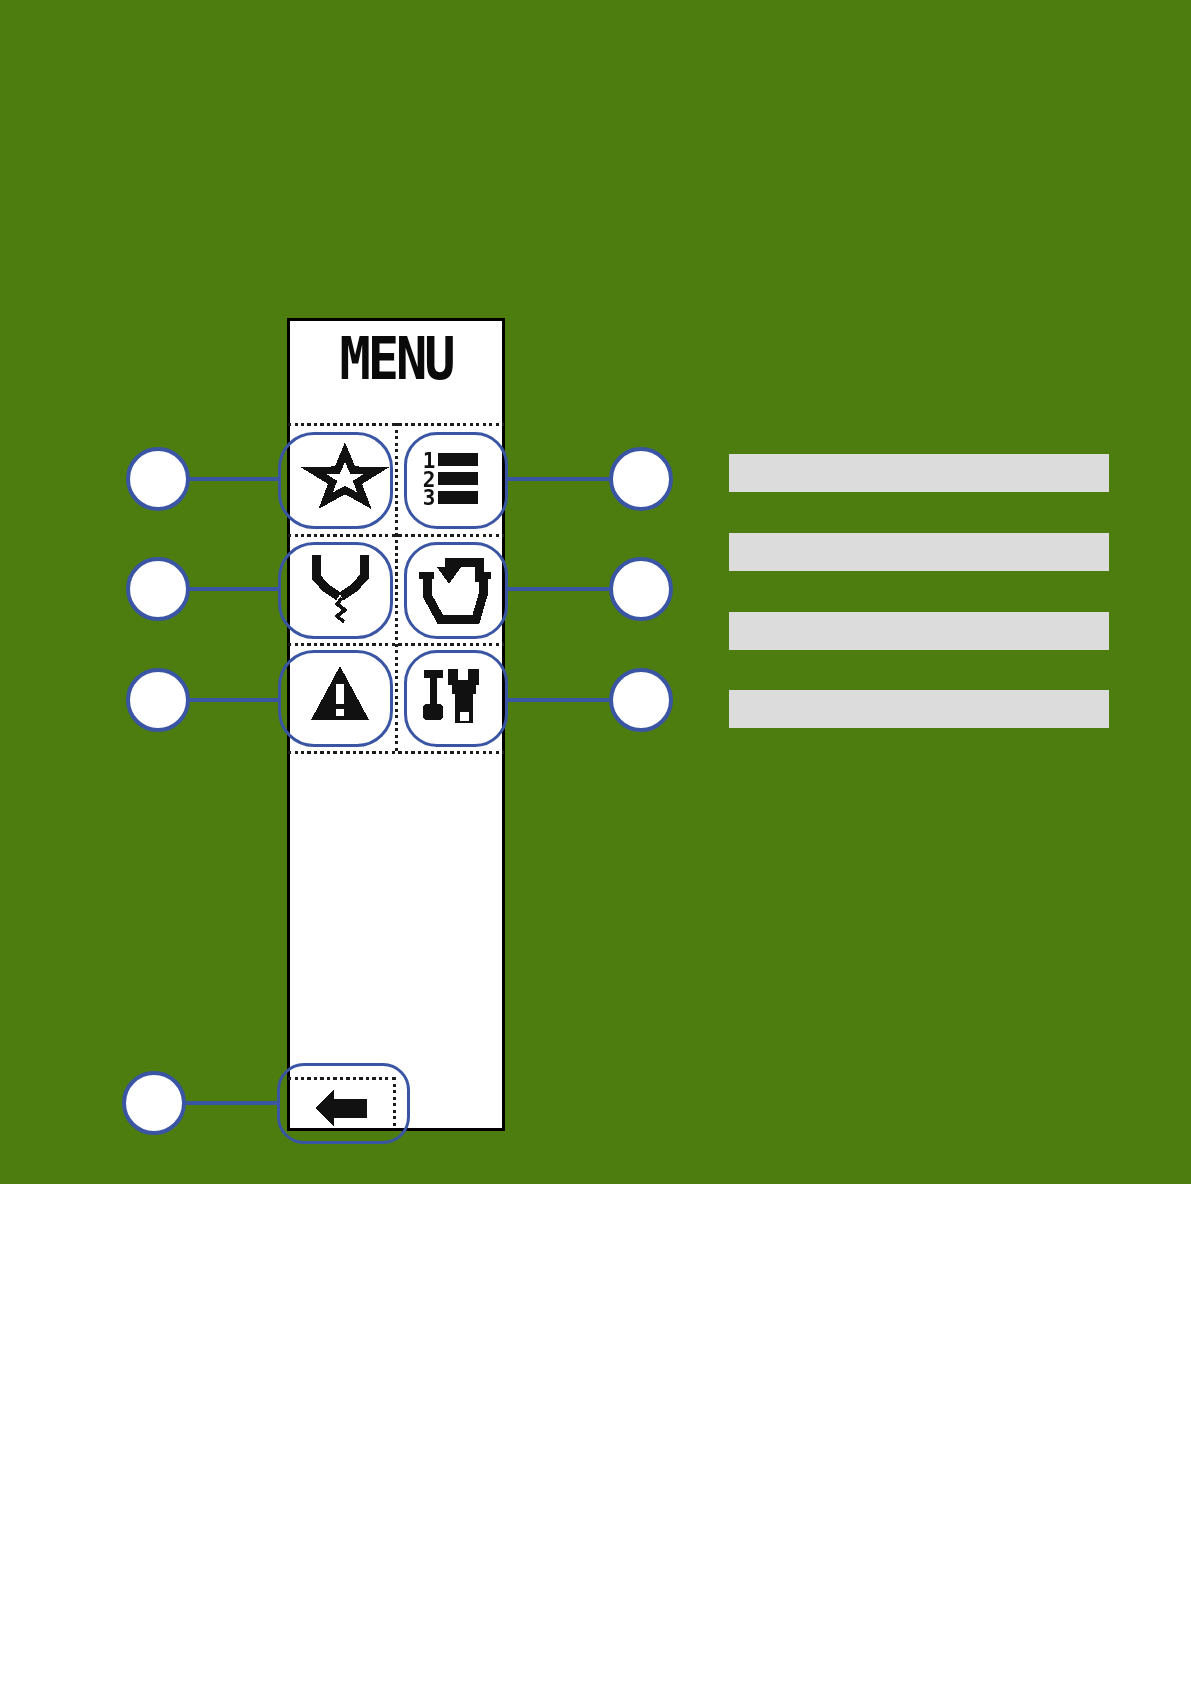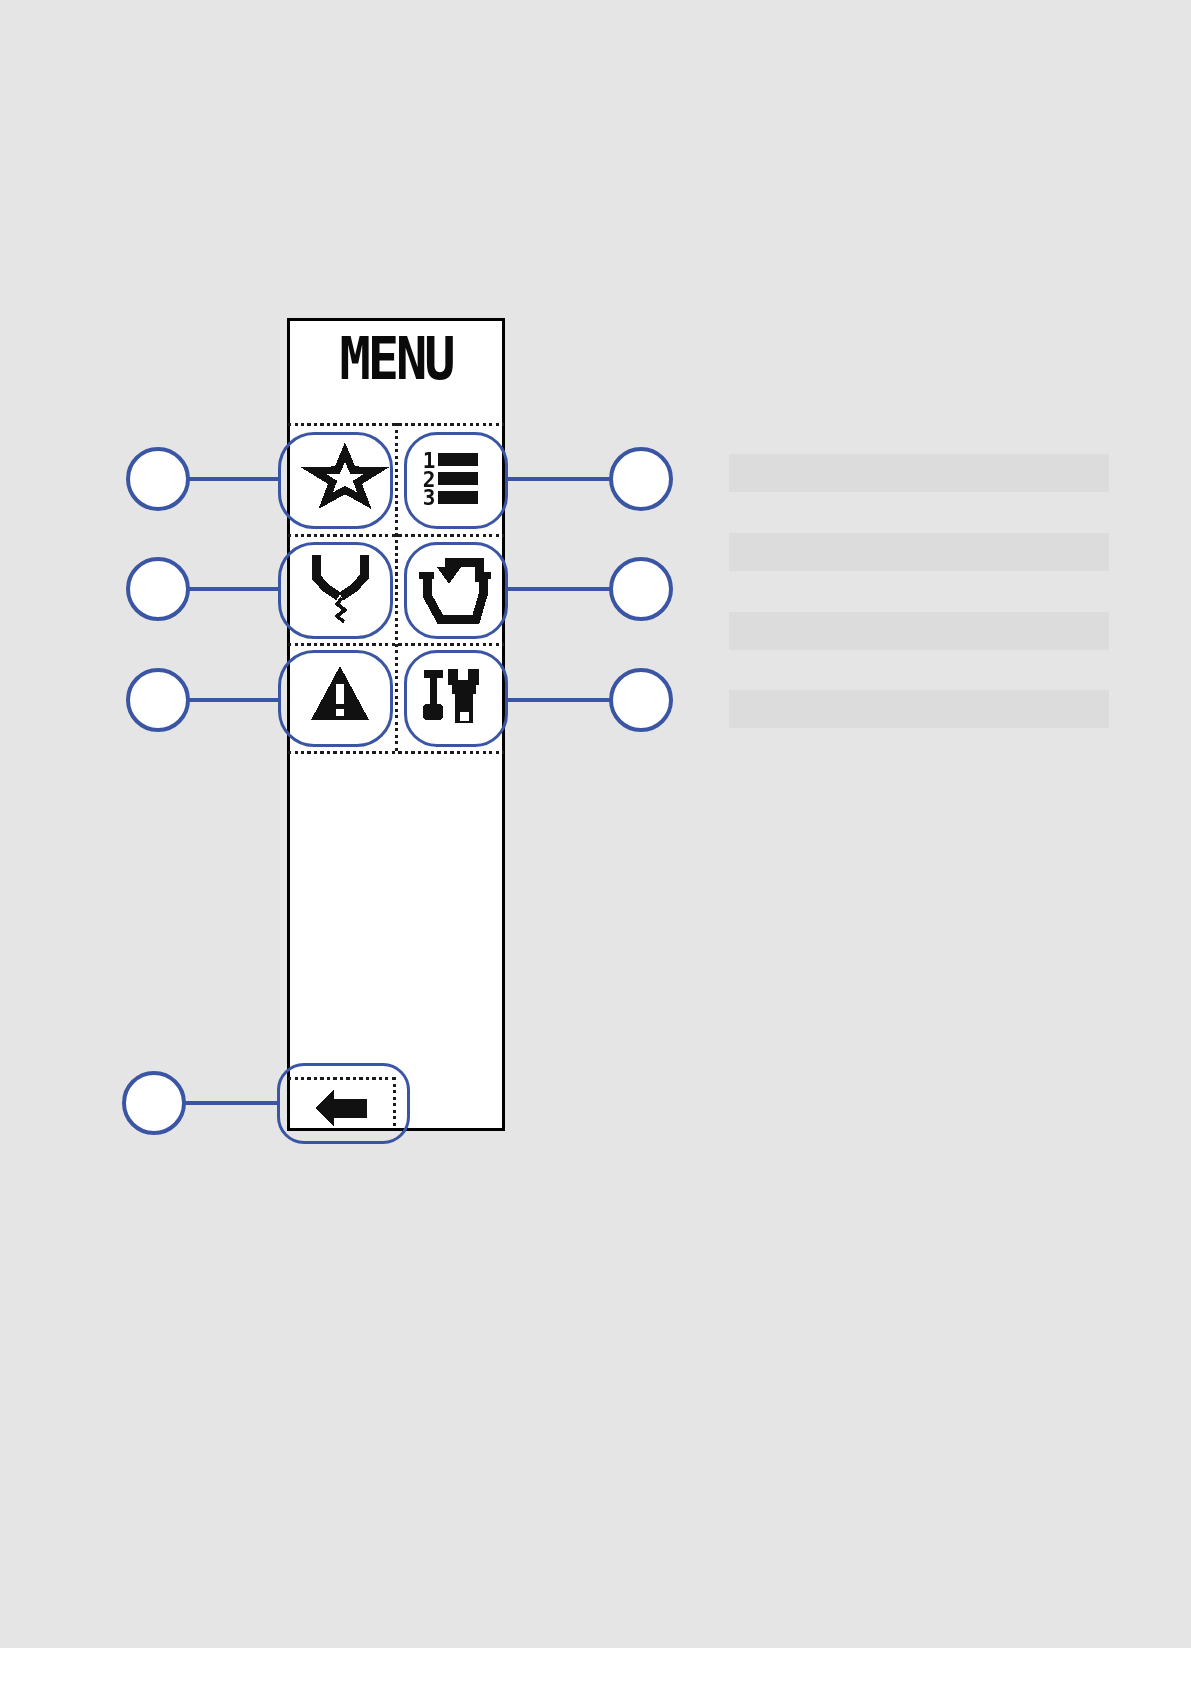--- a/index.html
+++ b/index.html
@@ -1,19 +1,19 @@
 <!DOCTYPE html>
 <html><head>
 <meta charset="utf-8">
 <style>
   html,body{margin:0;padding:0;background:#ffffff;}
   #page{
     position:relative;
-    width:1191px;height:1648px;
-    background:#e5e5e5;
+    width:1191px;height:1184px;
+    background:#4d7c0f;
     font-family:"Liberation Sans", sans-serif;
     overflow:hidden;
   }
   
   .screen{
     position:absolute;left:287px;top:318px;width:218px;height:813px;
     border:3px solid #000;box-sizing:border-box;background:#fff;
   }
   .menu-title{
     position:absolute;left:287px;top:330px;width:218px;height:52px;

